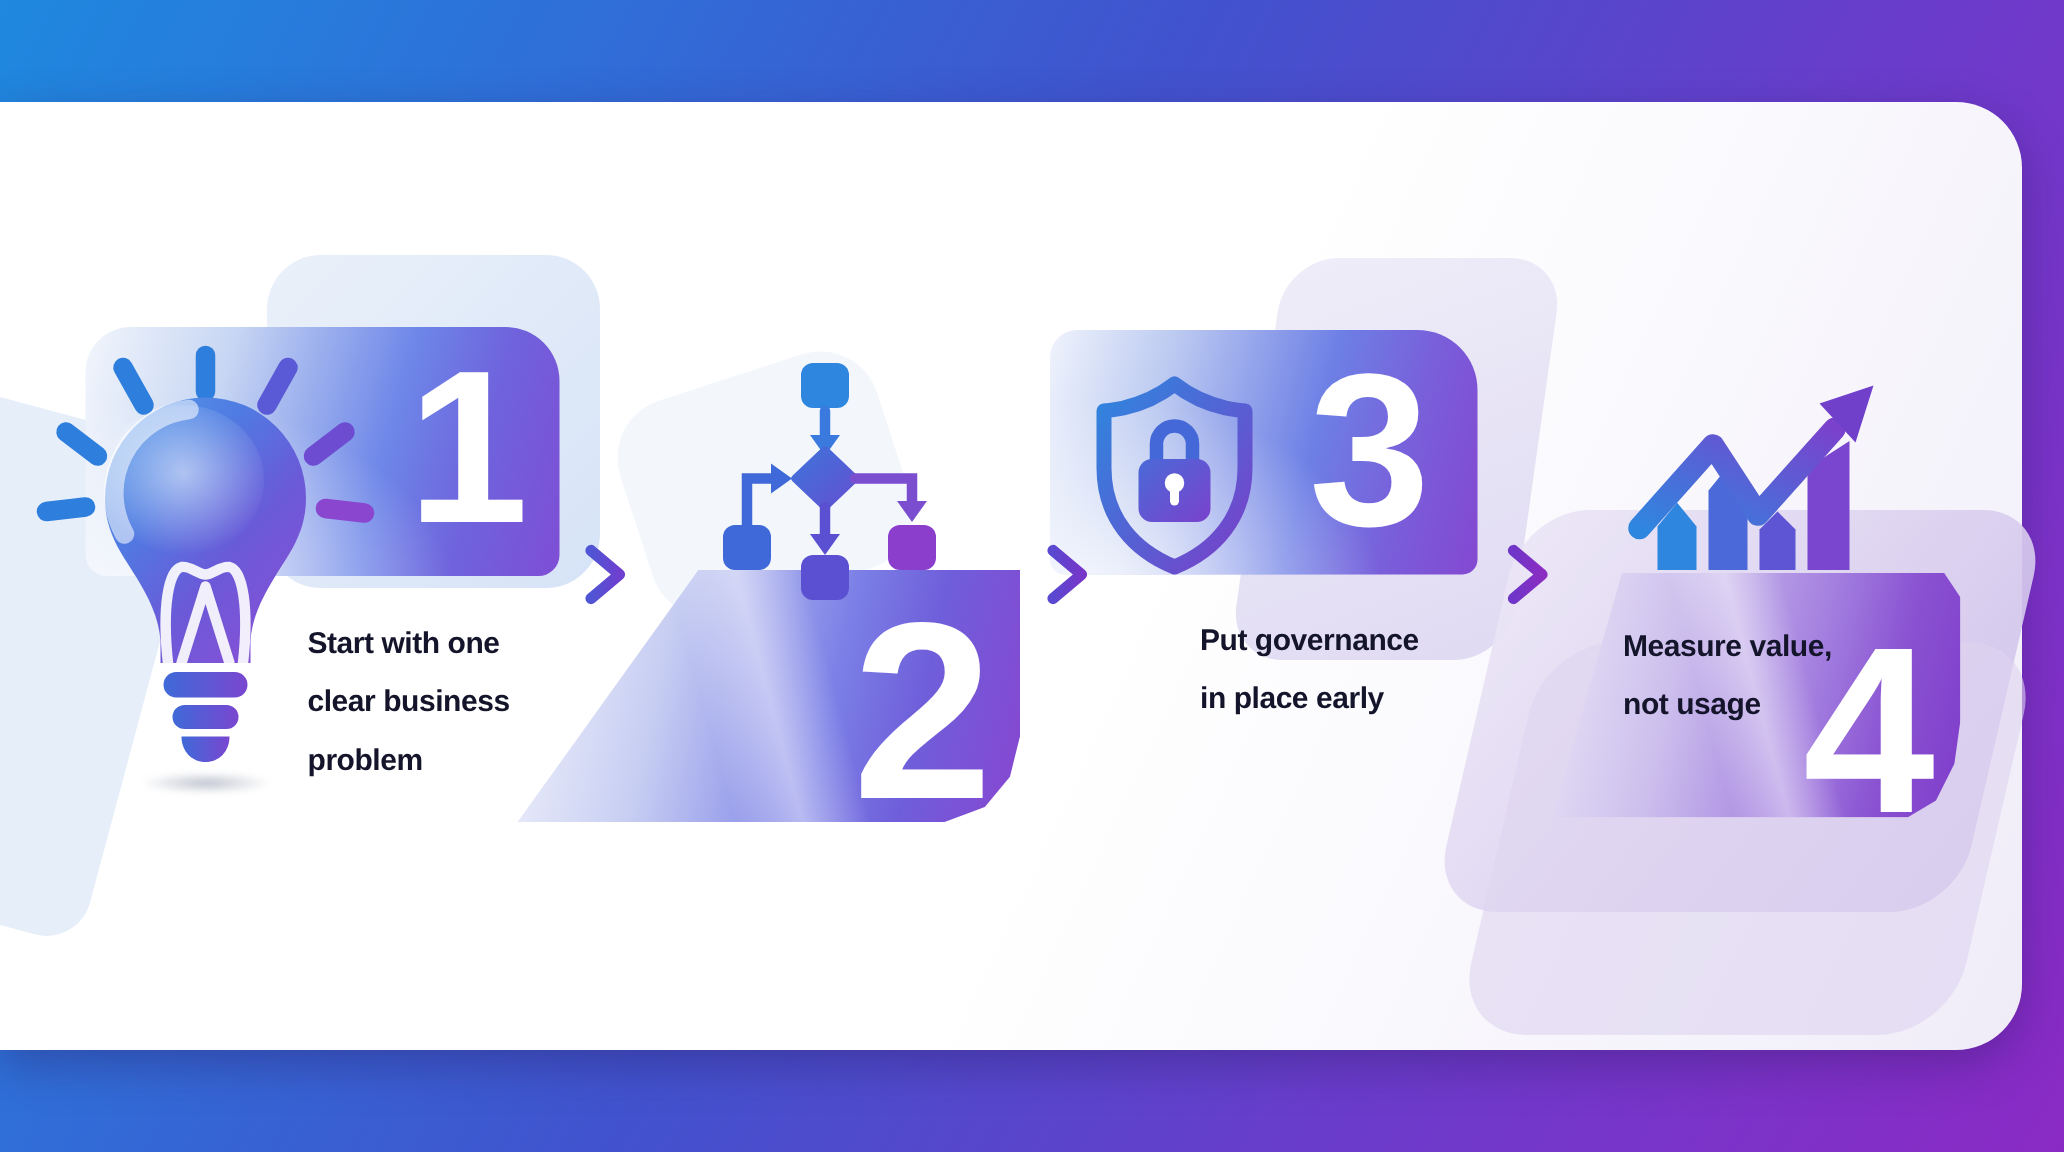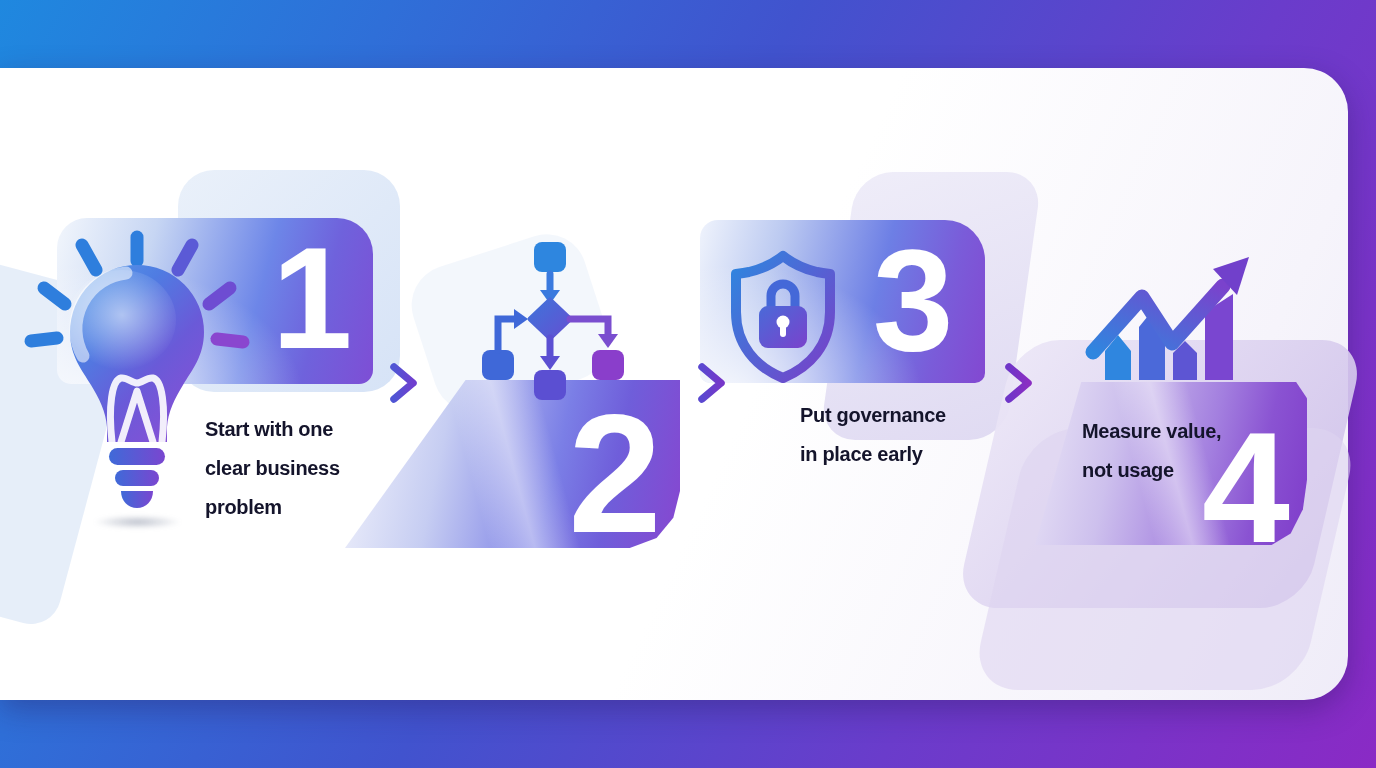--- a/index.html
+++ b/index.html
@@ -49,21 +49,21 @@
     color:#ffffff;font-weight:700;line-height:1;}
   .num-1{left:262px;top:170px;width:100px;height:120px;font-size:145px;}
   .num-2{left:556px;top:340px;width:118px;height:132px;font-size:168px;}
   .num-3{left:858px;top:172px;width:110px;height:120px;font-size:145px;}
   .num-4{left:1190px;top:357px;width:112px;height:124px;font-size:158px;}
   
   .caption{position:absolute;z-index:5;color:#14142b;font-weight:700;font-size:20px;
     line-height:39px;letter-spacing:-.3px;white-space:pre-line;}
   .cap-1{left:205px;top:342px;width:185px;}
   .cap-2{left:448px;top:336px;width:150px;}
-  .cap-3{left:800px;top:328px;width:195px;}
+  .cap-3{left:800px;top:340px;width:195px;}
   .cap-4{left:1082px;top:344px;width:210px;}
   
   .icon{position:absolute;z-index:4;}
   .bulb-shadow{position:absolute;z-index:1;left:75px;top:444px;width:125px;height:20px;
     background:radial-gradient(50% 50%,rgba(110,120,145,.45),rgba(110,120,145,0) 70%);
     filter:blur(2px);border-radius:50%;}
   .connector{position:absolute;z-index:5;}
   .conn-1{left:360px;top:293px;}
   .conn-2{left:668px;top:293px;}
   .conn-3{left:975px;top:293px;}

